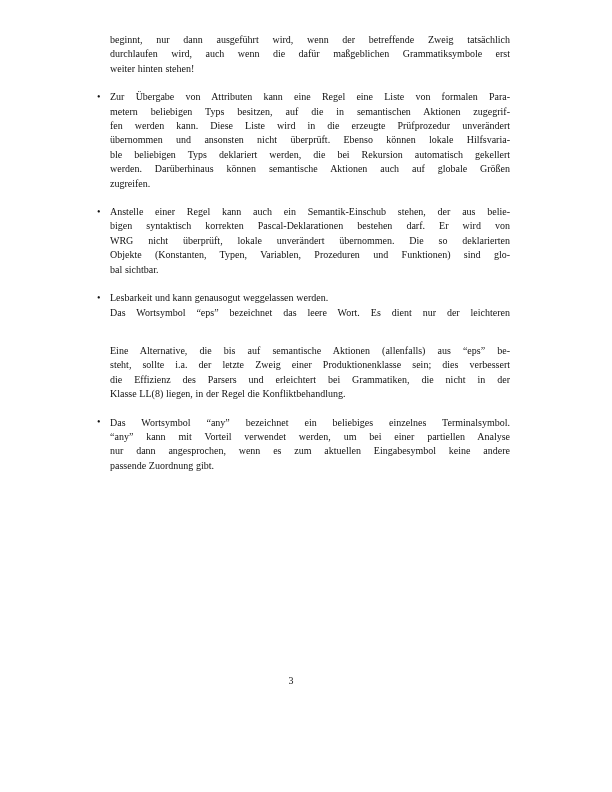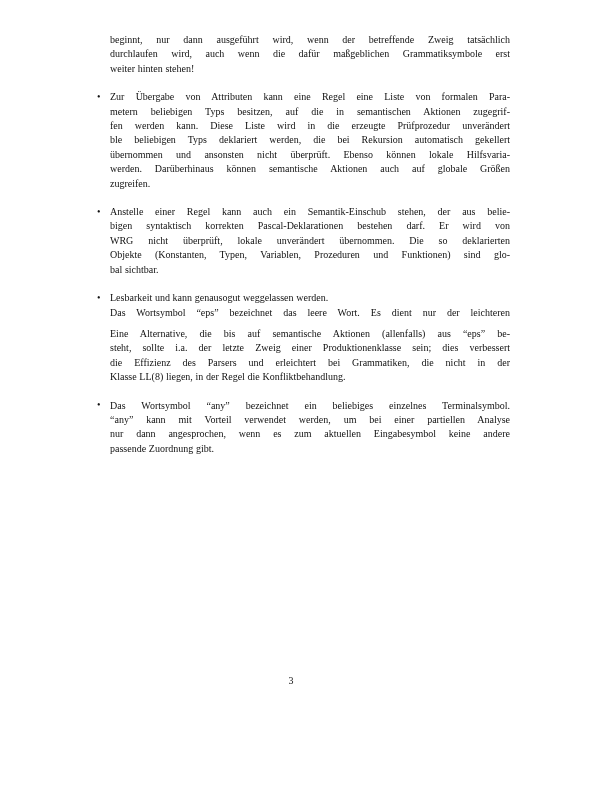--- a/index.html
+++ b/index.html
@@ -48,21 +48,21 @@
     margin-top: 14px;
   }
   ul.bullet-list > li .bullet-marker {
     position: absolute;
     left: -13px;
     top: -0.5px;
     font-size: 10px;
     color: #111111;
   }
   .para + .para {
-    margin-top: 7px;
+    margin-top: 24px;
   }
   .intro {
     margin-bottom: 4px;
   }
   .folio {
     position: absolute;
     left: 72px;
     top: 674px;
     width: 438px;
     text-align: center;
@@ -80,22 +80,22 @@
         <div class="line">durchlaufen wird, auch wenn die dafür maßgeblichen Grammatiksymbole erst</div>
         <div class="line para-last">weiter hinten stehen!</div>
       </div>
     <ul class="bullet-list" id="bullet-list">
         <li>
           <span class="bullet-marker">•</span>
           <div class="para">
             <div class="line">Zur Übergabe von Attributen kann eine Regel eine Liste von formalen Para-</div>
             <div class="line">metern beliebigen Typs besitzen, auf die in semantischen Aktionen zugegrif-</div>
             <div class="line">fen werden kann. Diese Liste wird in die erzeugte Prüfprozedur unverändert</div>
+            <div class="line">übernommen und ansonsten nicht überprüft. Ebenso können lokale Hilfsvaria-</div>
             <div class="line">ble beliebigen Typs deklariert werden, die bei Rekursion automatisch gekellert</div>
-            <div class="line">übernommen und ansonsten nicht überprüft. Ebenso können lokale Hilfsvaria-</div>
             <div class="line">werden. Darüberhinaus können semantische Aktionen auch auf globale Größen</div>
             <div class="line para-last">zugreifen.</div>
           </div>
         </li>
         <li>
           <span class="bullet-marker">•</span>
           <div class="para">
             <div class="line">Anstelle einer Regel kann auch ein Semantik-Einschub stehen, der aus belie-</div>
             <div class="line">bigen syntaktisch korrekten Pascal-Deklarationen bestehen darf. Er wird von</div>
             <div class="line">WRG nicht überprüft, lokale unverändert übernommen. Die so deklarierten</div>

